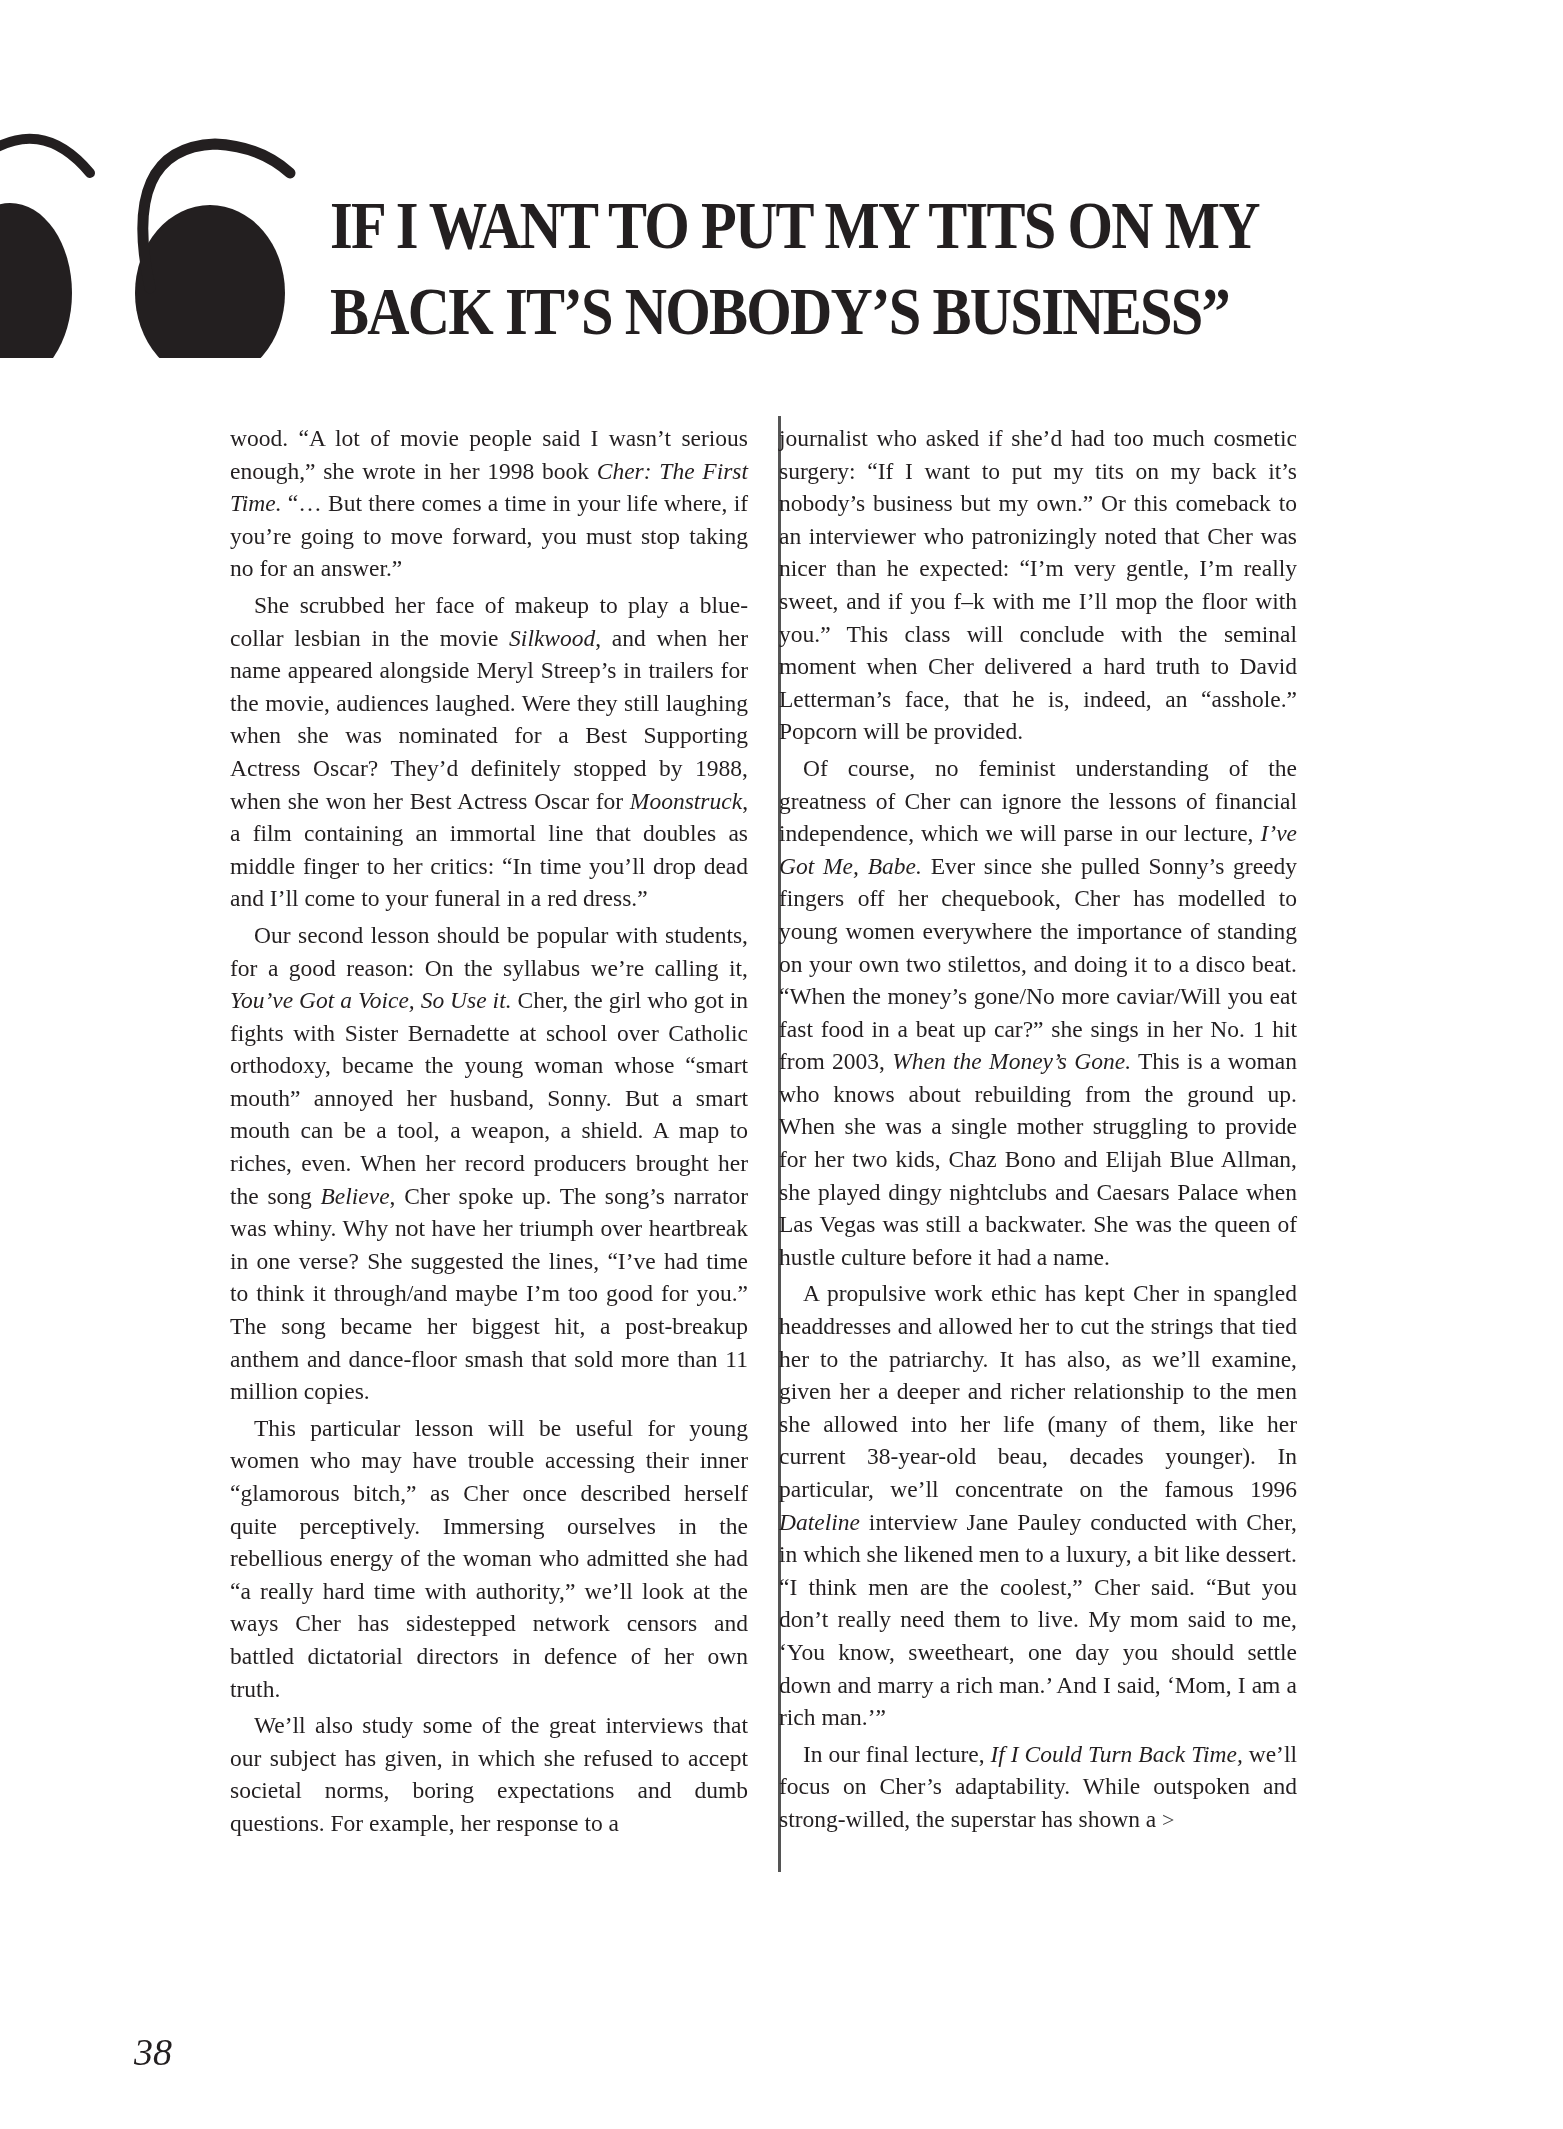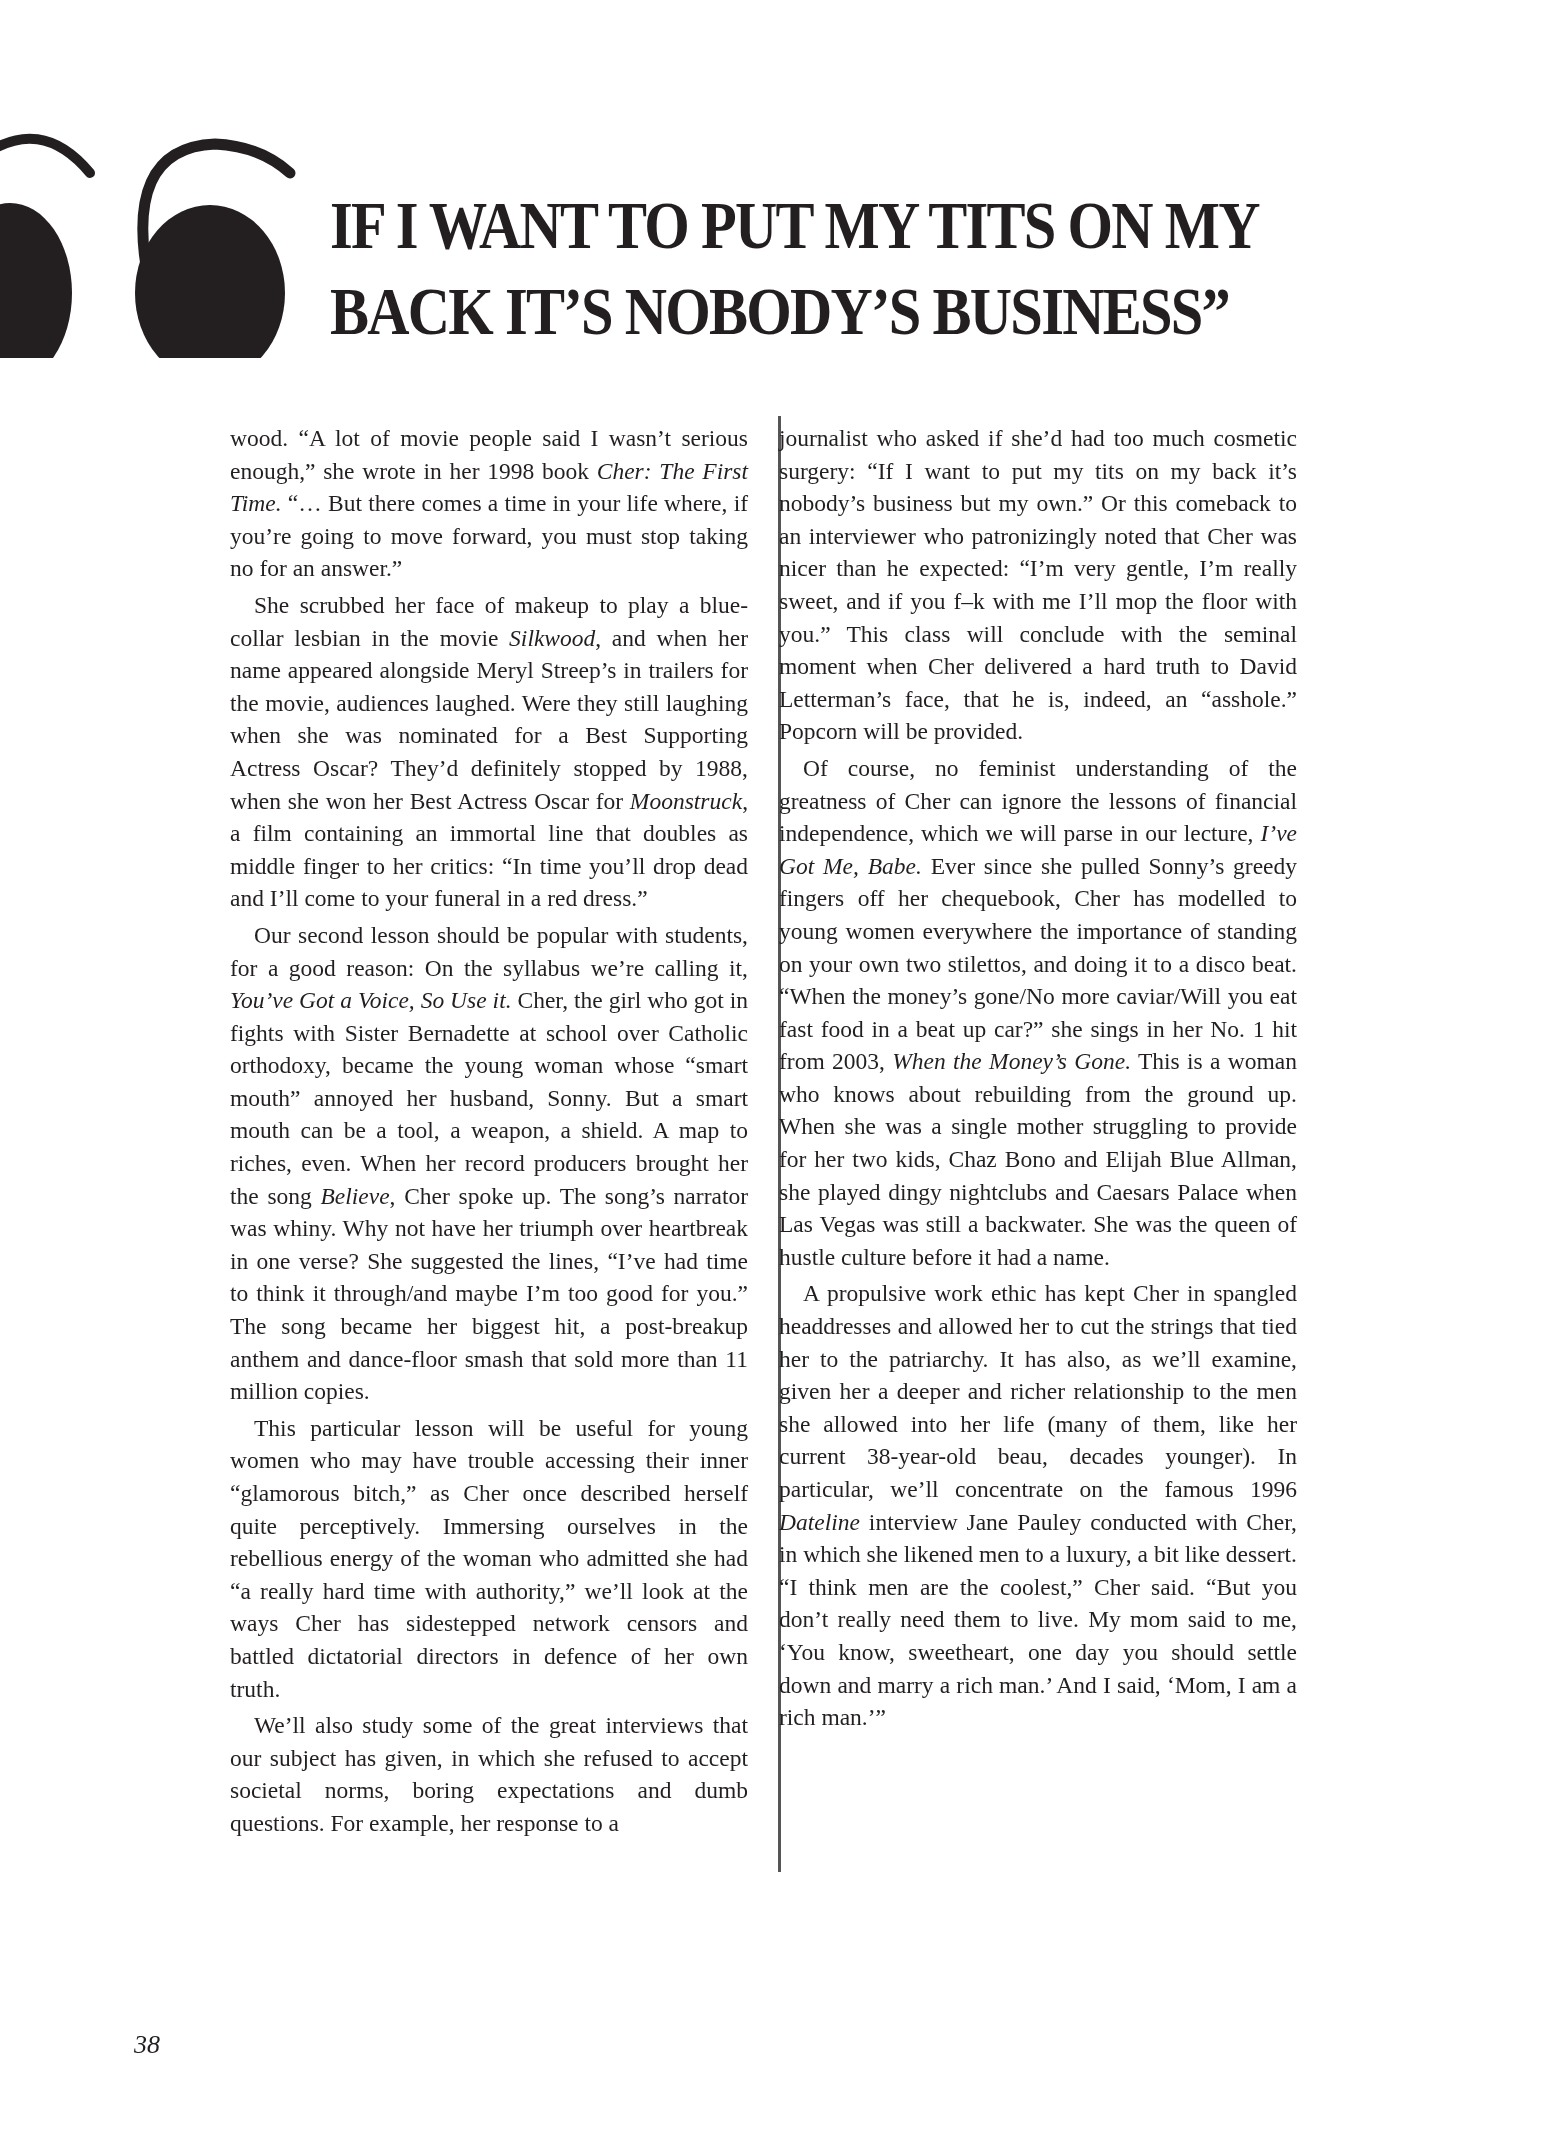--- a/index.html
+++ b/index.html
@@ -34,21 +34,21 @@
   .col-right { left: 775px; }
   .col p { margin: 4px; text-indent: 24px; }
   .col p.first { text-indent: 0; }
   .col em { font-style: italic; }
   .divider {
     position: absolute; left: 778px; top: 416px; width: 3px; height: 1456px;
     background: #555555;
   }
   .page-number {
     position: absolute; left: 134px; top: 2030px;
-    font-style: italic; font-size: 26px;
+    font-style: italic; font-size: 38px;
   }
   .continue-mark { font-size: 22px; color: #444; }
 </style>
 </head>
 <body>
 
 <svg class="quote-mark" viewBox="0 0 300 240">
 
   <ellipse cx="10" cy="175" rx="62" ry="90" fill="#231f20"></ellipse>
   <path d="M -20 40 Q 40 -5 90 55" stroke="#231f20" stroke-width="10" fill="none" stroke-linecap="round"></path>
@@ -69,15 +69,16 @@
   <p>This particular lesson will be useful for young women who may have trouble accessing their inner “glamorous bitch,” as Cher once described herself quite perceptively. Immersing ourselves in the rebellious energy of the woman who admitted she had “a really hard time with authority,” we’ll look at the ways Cher has sidestepped network censors and battled dictatorial directors in defence of her own truth.</p>
   <p>We’ll also study some of the great interviews that our subject has given, in which she refused to accept societal norms, boring expectations and dumb questions. For example, her response to a</p>
 </div>
 
 <div class="divider"></div>
 
 <div class="col col-right">
   <p class="first">journalist who asked if she’d had too much cosmetic surgery: “If I want to put my tits on my back it’s nobody’s business but my own.” Or this comeback to an interviewer who patronizingly noted that Cher was nicer than he expected: “I’m very gentle, I’m really sweet, and if you f–k with me I’ll mop the floor with you.” This class will conclude with the seminal moment when Cher delivered a hard truth to David Letterman’s face, that he is, indeed, an “asshole.” Popcorn will be provided.</p>
   <p><span>Of course, no feminist understanding of the greatness of Cher can ignore the lessons of financial independence, which we will parse in our lecture, </span><em>I’ve Got Me, Babe.</em><span> Ever since she pulled Sonny’s greedy fingers off her chequebook, Cher has modelled to young women everywhere the importance of standing on your own two stilettos, and doing it to a disco beat. “When the money’s gone/No more caviar/Will you eat fast food in a beat up car?” she sings in her No. 1 hit from 2003, </span><em>When the Money’s Gone.</em><span> This is a woman who knows about rebuilding from the ground up. When she was a single mother struggling to provide for her two kids, Chaz Bono and Elijah Blue Allman, she played dingy nightclubs and Caesars Palace when Las Vegas was still a backwater. She was the queen of hustle culture before it had a name.</span></p>
   <p><span>A propulsive work ethic has kept Cher in spangled headdresses and allowed her to cut the strings that tied her to the patriarchy. It has also, as we’ll examine, given her a deeper and richer relationship to the men she allowed into her life (many of them, like her current 38-year-old beau, decades younger). In particular, we’ll concentrate on the famous 1996 </span><em>Dateline</em><span> interview Jane Pauley conducted with Cher, in which she likened men to a luxury, a bit like dessert. “I think men are the coolest,” Cher said. “But you don’t really need them to live. My mom said to me, ‘You know, sweetheart, one day you should settle down and marry a rich man.’ And I said, ‘Mom, I am a rich man.’”</span></p>
+  <p><span>In our final lecture, </span><em>If I Could Turn Back Time,</em><span> we’ll focus on Cher’s adaptability. While outspoken and strong-willed, the superstar has shown a</span> <span class="continue-mark">&gt;</span></p>
 </div>
 
 <div class="page-number">38</div>
 
 </body></html>

